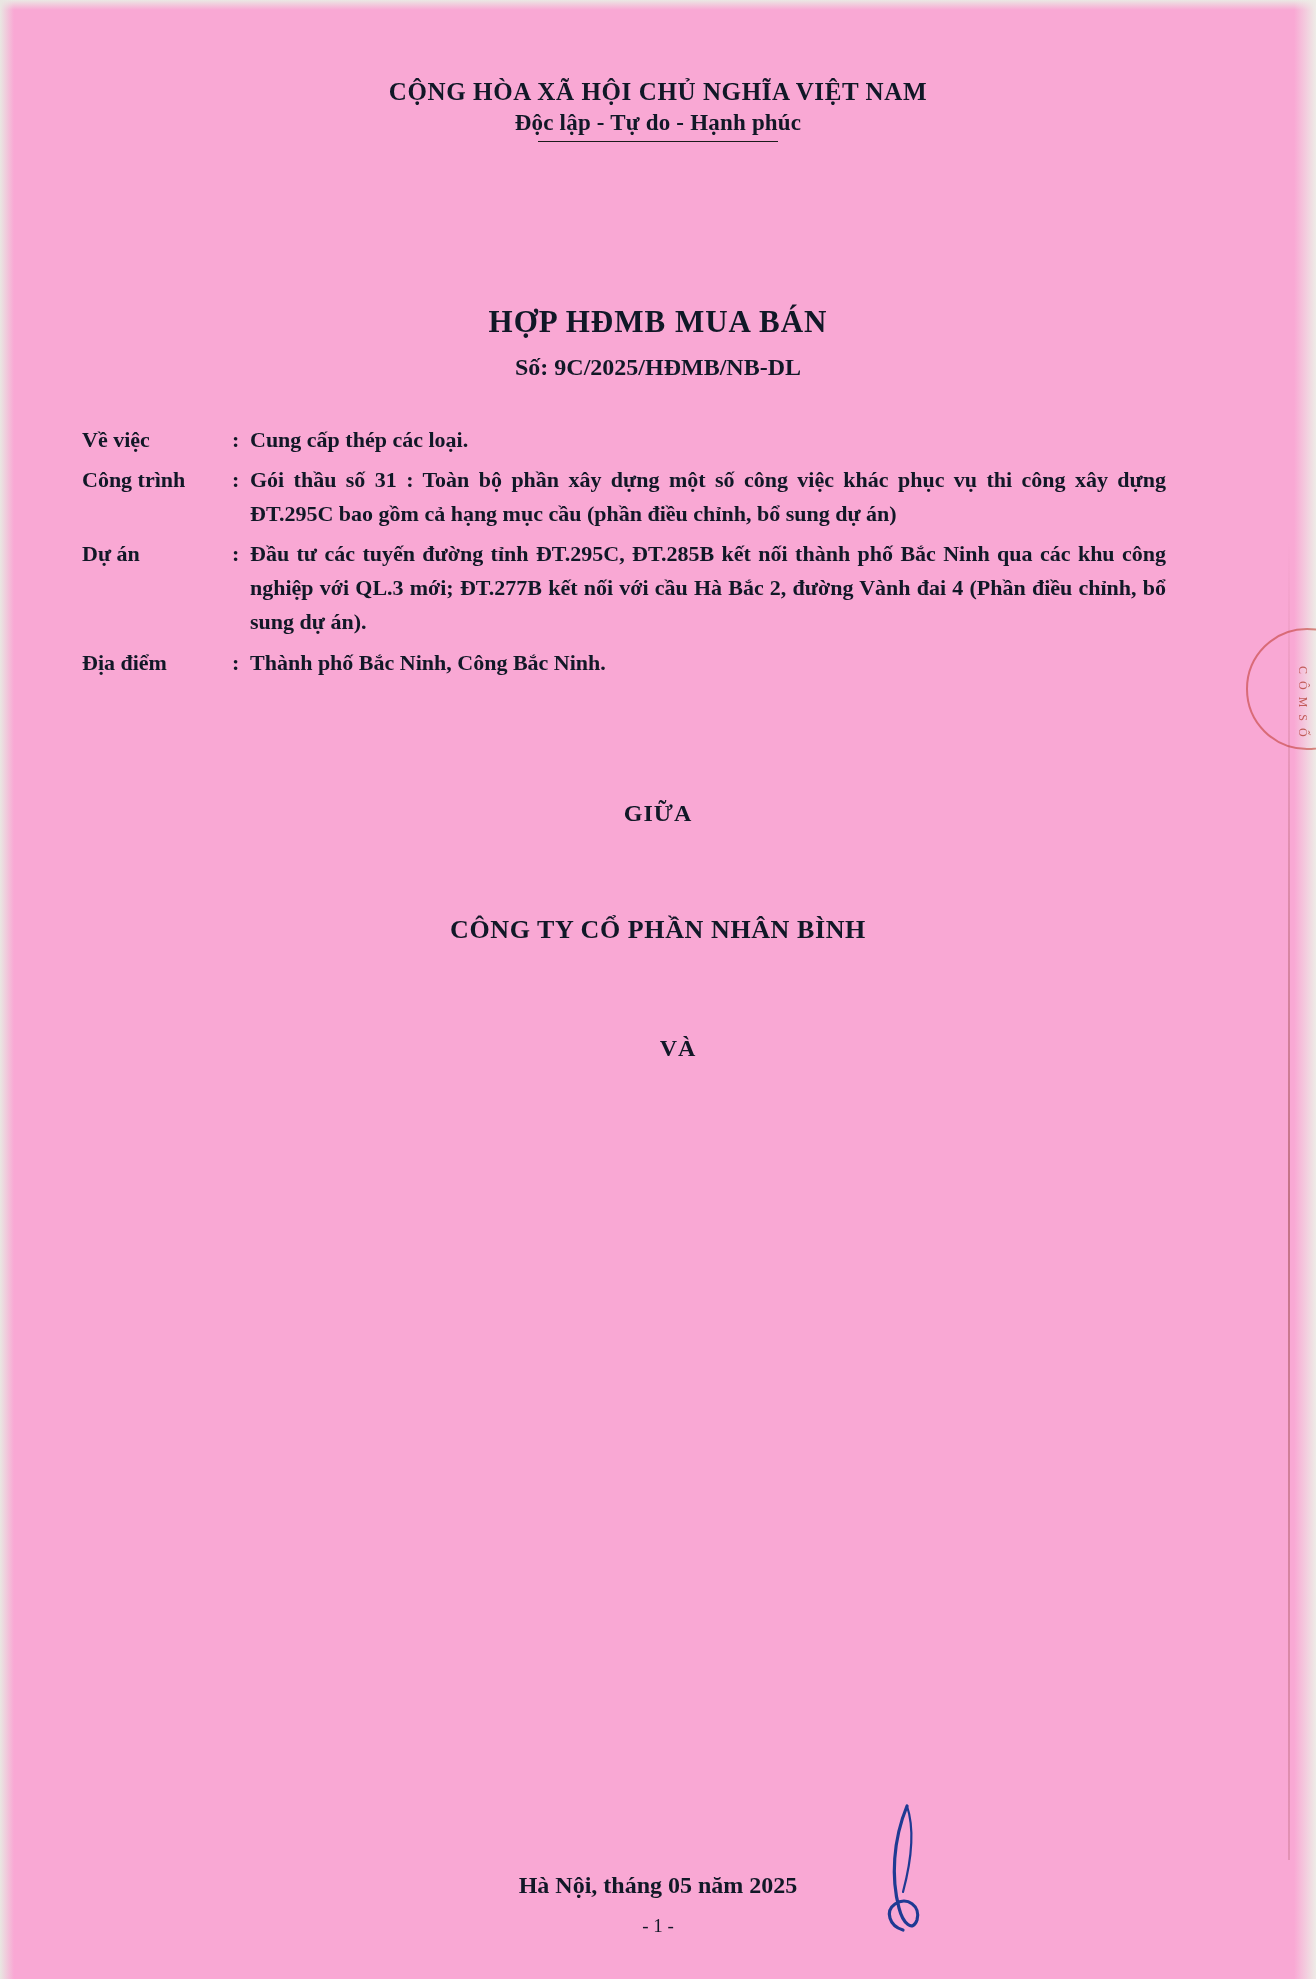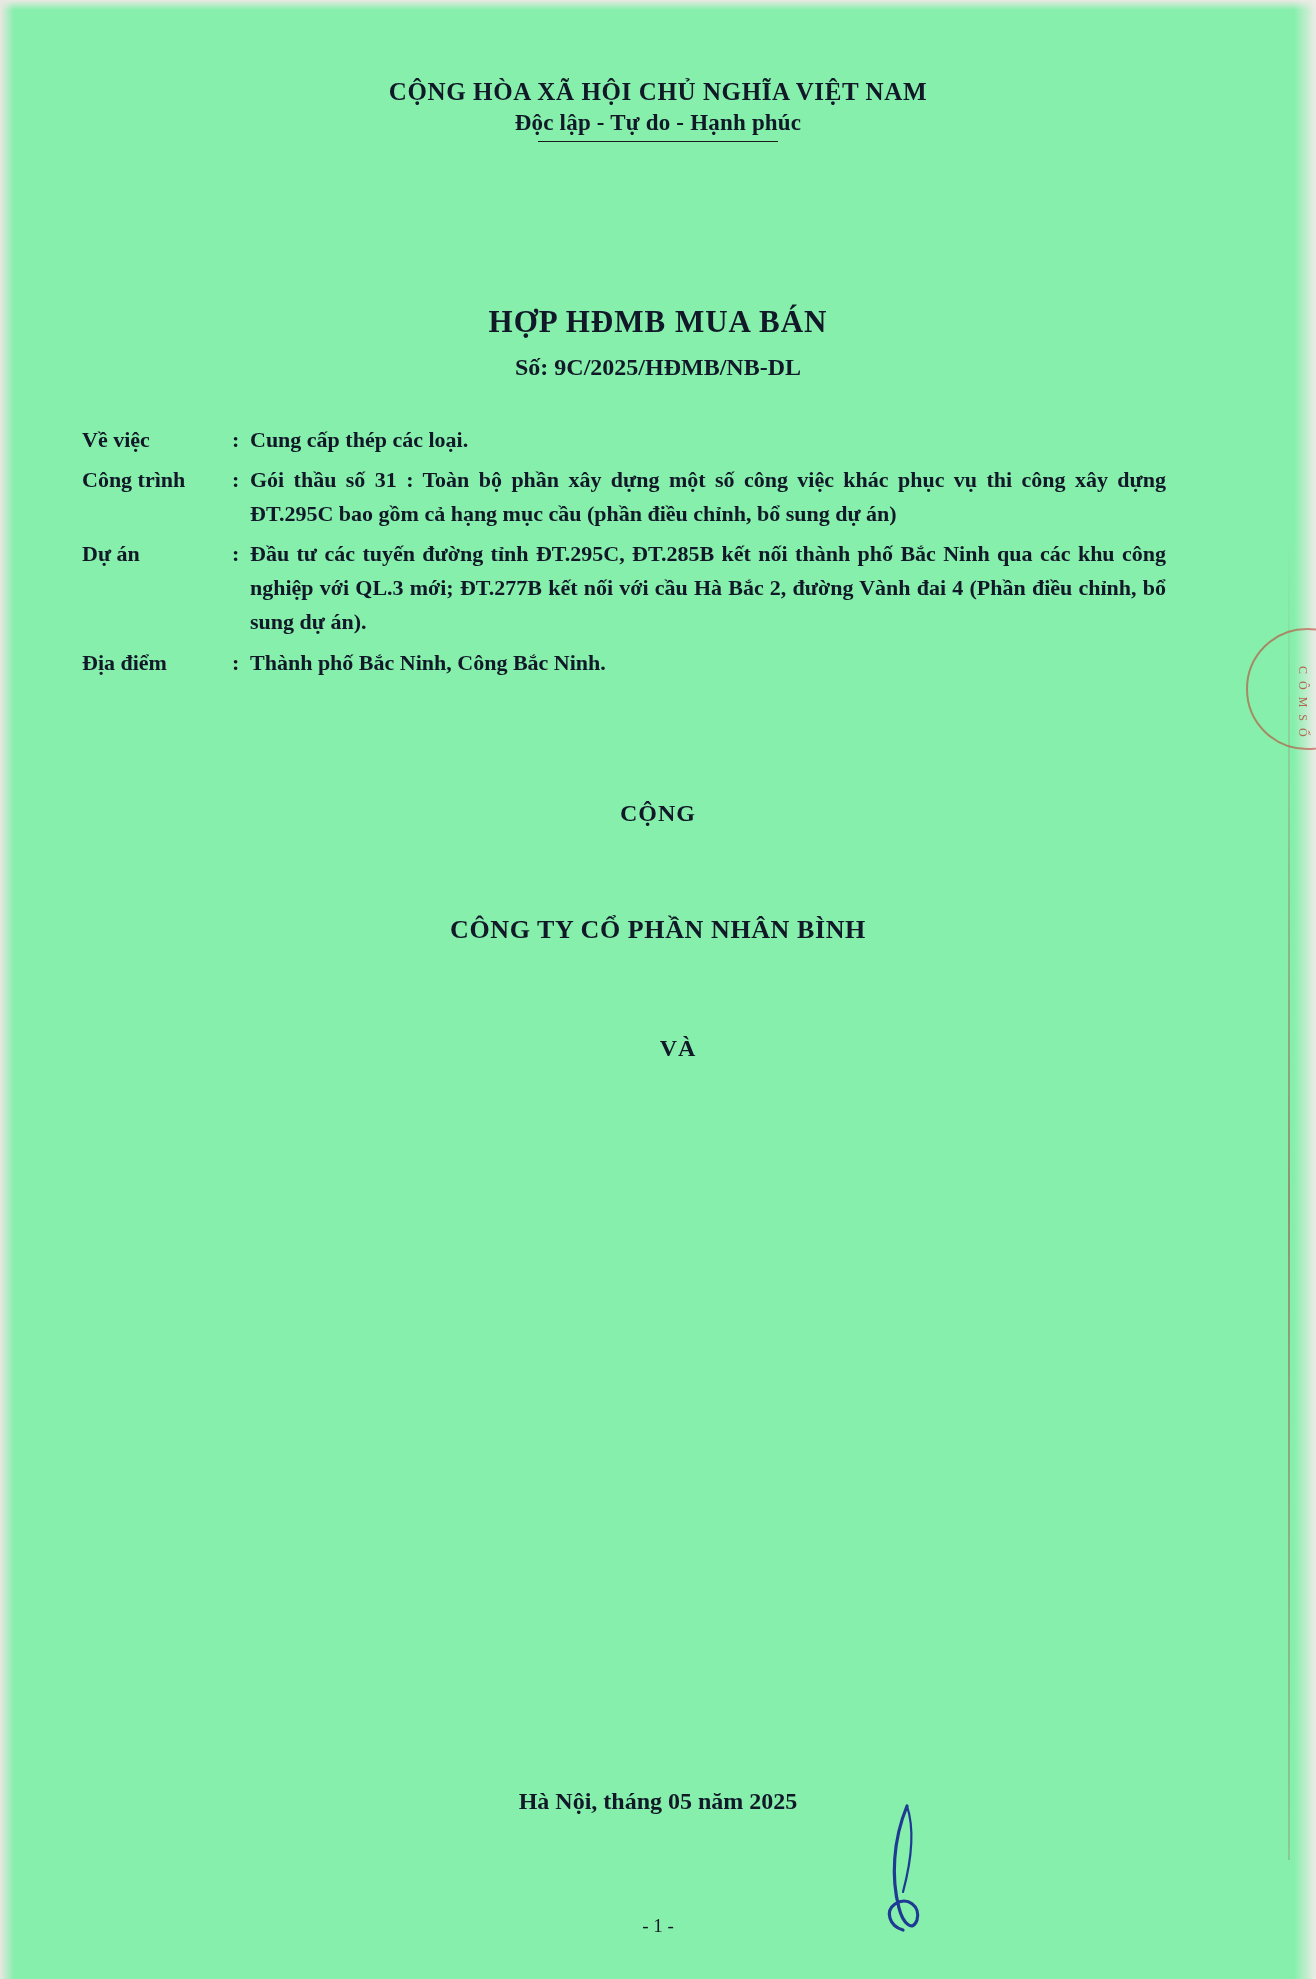--- a/index.html
+++ b/index.html
@@ -5,21 +5,21 @@
   html, body {
     margin: 0;
     padding: 0;
     background: #ffffff;
   }
   .page {
     position: relative;
     width: 1316px;
     height: 1979px;
     margin: 0 auto;
-    background: #86efac;
+    background: #f9a8d4;
     overflow: hidden;
     font-family: "Liberation Serif", serif;
     color: #111827;
   }
 
   
   .scan-edge-left {
     position: absolute;
     left: 0; top: 0;
     width: 14px; height: 100%;
@@ -154,21 +154,21 @@
     font-size: 26px;
     font-weight: bold;
     letter-spacing: 0.4px;
   }
 
   
   .place-date {
     position: absolute;
     left: 0;
     right: 0;
-    top: 1788px;
+    top: 1872px;
     text-align: center;
     font-size: 24px;
     font-weight: bold;
   }
   .page-number {
     position: absolute;
     left: 0;
     right: 0;
     top: 1915px;
     text-align: center;
@@ -254,21 +254,21 @@
 
     <div class="meta-row">
       <div class="meta-label">Địa điểm</div>
       <div class="meta-colon">:</div>
       <div class="meta-value">Thành phố Bắc Ninh, Công Bắc Ninh.</div>
     </div>
 
   </div>
 
   <div class="parties">
-    <div class="between">CỘNG</div>
+    <div class="between">GIỮA</div>
     <div class="party-a">CÔNG TY CỔ PHẦN NHÂN BÌNH</div>
     <div class="and">VÀ</div>
   </div>
 
   <div class="place-date">Hà Nội, tháng 05 năm 2025</div>
   <div class="page-number">- 1 -</div>
 
   <div class="stamp"></div>
   <div class="stamp-text">C Ô M S Ố</div>
 

